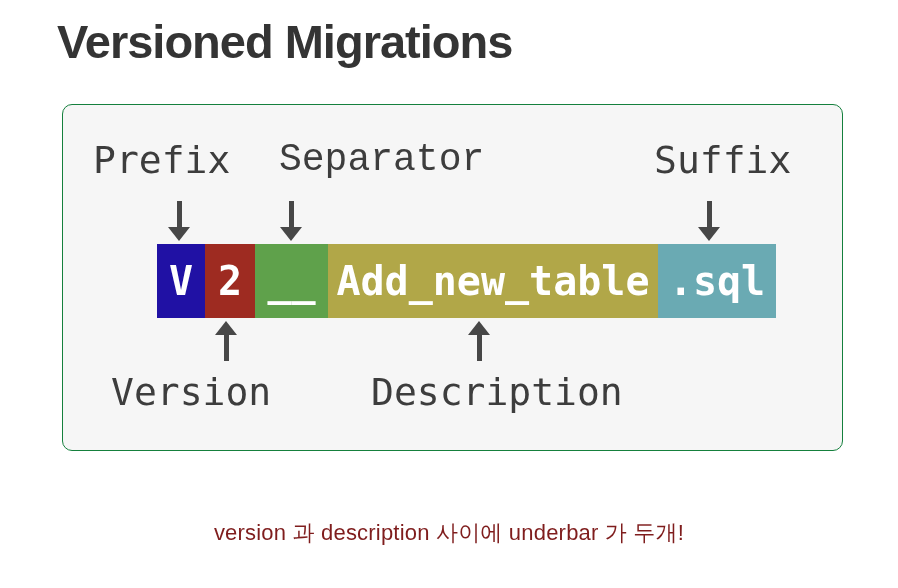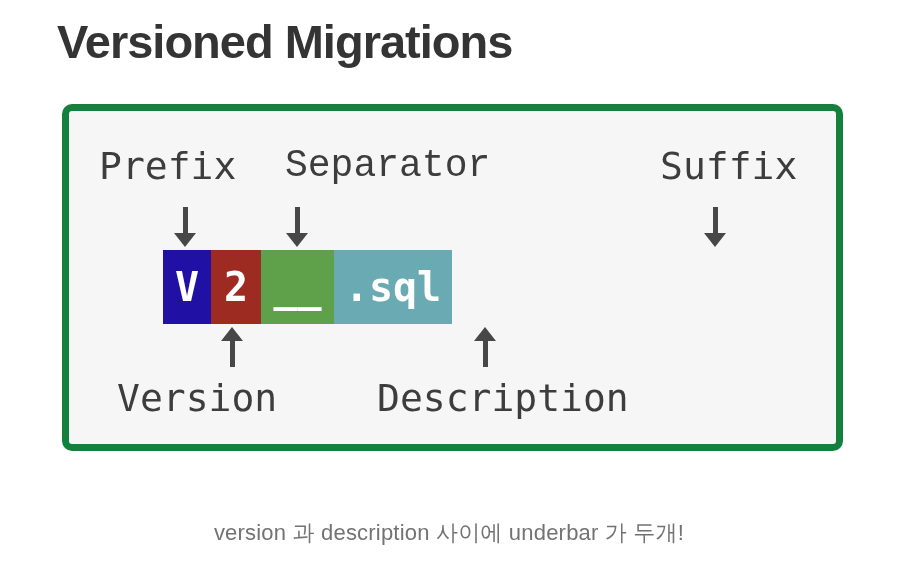--- a/index.html
+++ b/index.html
@@ -21,21 +21,21 @@
     letter-spacing: -1px;
     color: #343434;
   }
   .diagram-card {
     position: absolute;
     left: 62px;
     top: 104px;
     width: 781px;
     height: 347px;
     background: #f6f6f6;
-    border: 7px solid #15803d;
+    border: 1px solid #15803d;
     border-radius: 10px;
   }
   .mono-label {
     position: absolute;
     font-family: "DejaVu Sans Mono", "Liberation Mono", monospace;
     font-size: 38px;
     font-weight: 500;
     color: #3d3d3d;
     white-space: nowrap;
     line-height: 1;
@@ -101,21 +101,21 @@
   .seg-description { width: 330px; }
   .seg-suffix      { width: 118px; }
 
   .caption {
     position: absolute;
     left: 0;
     top: 518px;
     width: 898px;
     text-align: center;
     font-size: 22px;
-    color: #737373;
+    color: #7f1d1d;
     letter-spacing: 0.2px;
   }
 </style>
 </head>
 <body>
 
 <div class="screen">
 
   <h1 class="page-title">Versioned Migrations</h1>
 
@@ -135,20 +135,21 @@
     </div>
     <div class="arrow arrow-down-suffix">
       <div class="stem"></div>
       <div class="head-down"></div>
     </div>
 
     <div class="filename-bar">
       <div class="segment seg-prefix" style="background: rgb(32, 17, 164);">V</div>
       <div class="segment seg-version" style="background: rgb(158, 43, 33);">2</div>
       <div class="segment seg-separator" style="background: rgb(95, 161, 75);">__</div>
+      <div class="segment seg-description" style="background: rgb(177, 167, 72);">Add_new_table</div>
       <div class="segment seg-suffix" style="background: rgb(106, 170, 179); text-align: center;">.sql</div>
     </div>
 
     <div class="arrow arrow-up-version">
       <div class="head-up"></div>
       <div class="stem"></div>
     </div>
     <div class="arrow arrow-up-description">
       <div class="head-up"></div>
       <div class="stem"></div>

